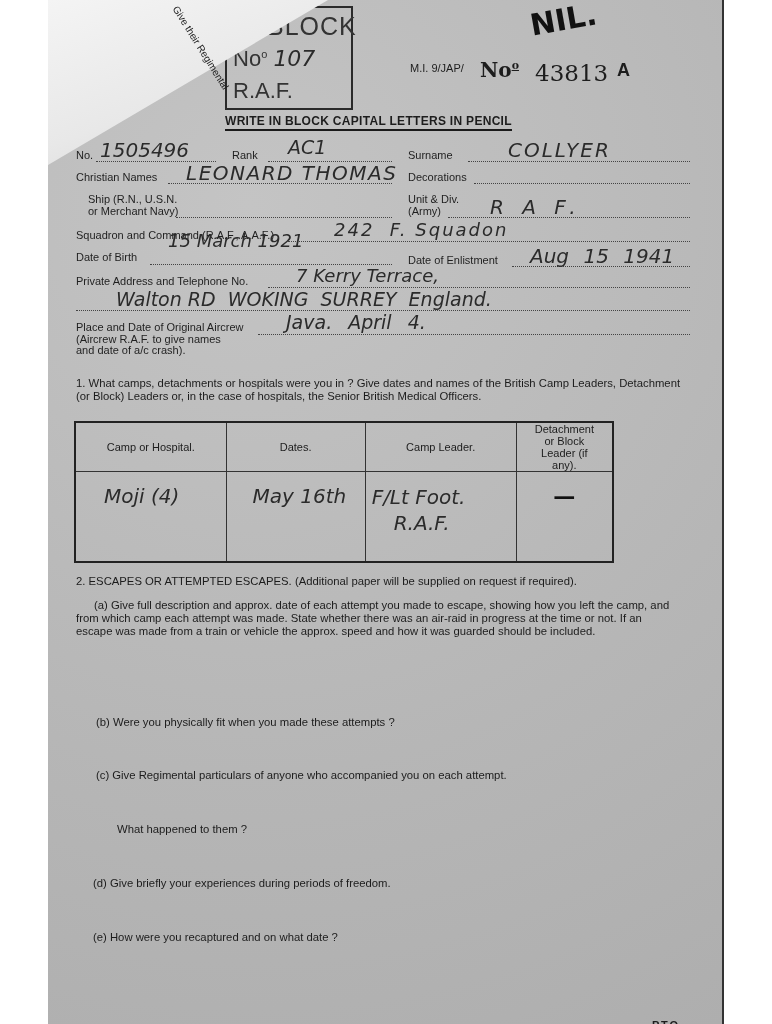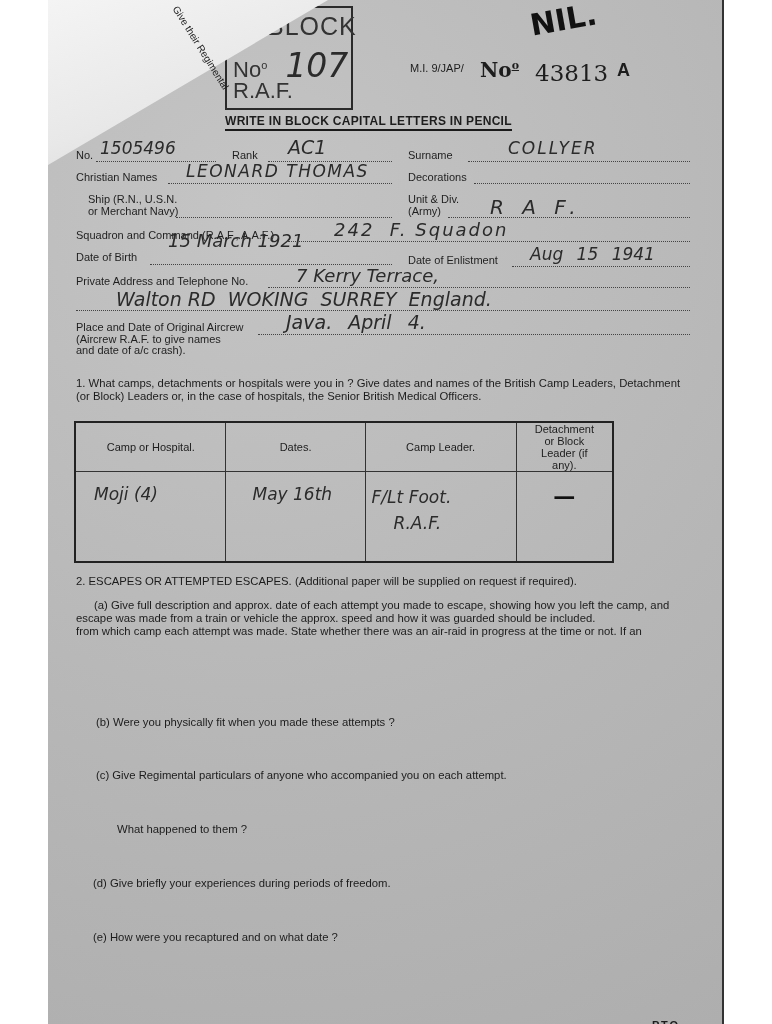--- a/index.html
+++ b/index.html
@@ -24,39 +24,39 @@
   .hand-ink { font-family:"DejaVu Sans", sans-serif; font-weight:bold; color:#111; }
   .instr { left:225px; top:114px; font-size:12px; font-weight:bold; letter-spacing:.3px;
            border-bottom:2px solid #1a1a1a; padding-bottom:1px; }
   .ref { left:410px; top:62px; font-size:11px; }
   .ref-no { left:480px; top:58px; font-size:20px; font-family:"DejaVu Serif", serif; font-weight:bold; }
   .ref-num { left:535px; top:60px; font-size:23px; font-family:"DejaVu Serif", serif; }
   .ref-suffix { left:617px; top:60px; font-size:18px; font-weight:bold; }
   .nil { left:530px; top:2px; font-size:30px; transform:rotate(-10deg); }
   .label { font-size:11px; color:#1f1f1f; }
   .dots { position:absolute; border-bottom:1px dotted #444; height:0; }
-  .val { font-size:17px; }
+  .val { font-size:20px; }
   .q { font-size:11.3px; line-height:13px; color:#1c1c1c; }
   table.camps { position:absolute; left:74px; top:421px; width:540px; height:142px; border-collapse:collapse;
            border:2px solid #222; }
   table.camps th { font-weight:normal; font-size:11px; height:40px; border-right:1px solid #333; border-bottom:1px solid #333;
            vertical-align:middle; text-align:center; }
   table.camps td { border-right:1px solid #333; vertical-align:top; padding-top:12px; text-align:left; }
   .pto { left:652px; top:1005px; font-size:11px; font-weight:bold;margin-top:14px; }
 </style>
 </head>
 <body>
 
 <div class="page"></div>
 
 <div class="abs stamp">
   <span class="l1">BLOCK</span>
   <span class="l2">
     <span>No</span><sup style="font-size:11px">o</sup>
-    <span class="hand" style="font-size:33px;margin-left:12px">107</span>
+    <span class="hand" style="font-size:22px;margin-left:0">107</span>
   </span>
   <span class="l3">R.A.F.</span>
 </div>
 
 <div class="fold"></div>
 <div class="abs fold-text">Give their Regimental</div>
 
 <div class="abs hand-ink nil">NIL.</div>
 
 <div class="abs ref">M.I. 9/JAP/</div>
@@ -128,36 +128,36 @@
   <thead>
     <tr>
       <th style="width:150px">Camp or Hospital.</th>
       <th style="width:138px">Dates.</th>
       <th style="width:150px">Camp Leader.</th>
       <th style="border-right:none;padding:0 18px">Detachment or Block Leader (if any).</th>
     </tr>
   </thead>
   <tbody>
     <tr>
-      <td style="padding-left:18px"><span class="hand val">Moji (4)</span></td>
+      <td style="padding-left:28px"><span class="hand val">Moji (4)</span></td>
       <td style="padding-left:26px"><span class="hand val">May 16th</span></td>
       <td style="padding-left:6px;line-height:26px">
         <div class="hand val">F/Lt  Foot.</div>
         <div class="hand val" style="padding-left:22px">R.A.F.</div>
       </td>
       <td style="border-right:none;text-align:center"><span class="hand-ink val" style="font-size:22px">—</span></td>
     </tr>
   </tbody>
 </table>
 
 <div class="abs q" style="left:76px;top:575px">2.    ESCAPES OR ATTEMPTED ESCAPES.   (Additional paper will be supplied on request if required).</div>
 <div class="abs q" style="left:76px;top:599px;width:640px">
   <div style="padding-left:18px">(a)  Give full description and approx. date of each attempt you made to escape, showing how you left the camp, and</div>
+  <div>from which camp each attempt was made.   State whether there was an air-raid in progress at the time or not.   If an</div>
   <div>escape was made from a train or vehicle the approx. speed and how it was guarded should be included.</div>
-  <div>from which camp each attempt was made.   State whether there was an air-raid in progress at the time or not.   If an</div>
 </div>
 <div class="abs q" style="left:96px;top:716px">(b)  Were you physically fit when you made these attempts ?</div>
 <div class="abs q" style="left:96px;top:769px">(c)  Give Regimental particulars of anyone who accompanied you on each attempt.</div>
 <div class="abs q" style="left:117px;top:823px">What happened to them ?</div>
 <div class="abs q" style="left:93px;top:877px">(d)  Give briefly your experiences during periods of freedom.</div>
 <div class="abs q" style="left:93px;top:931px">(e)  How were you recaptured and on what date ?</div>
 
 <div class="abs pto">P.T.O.</div>
 
 </body></html>

